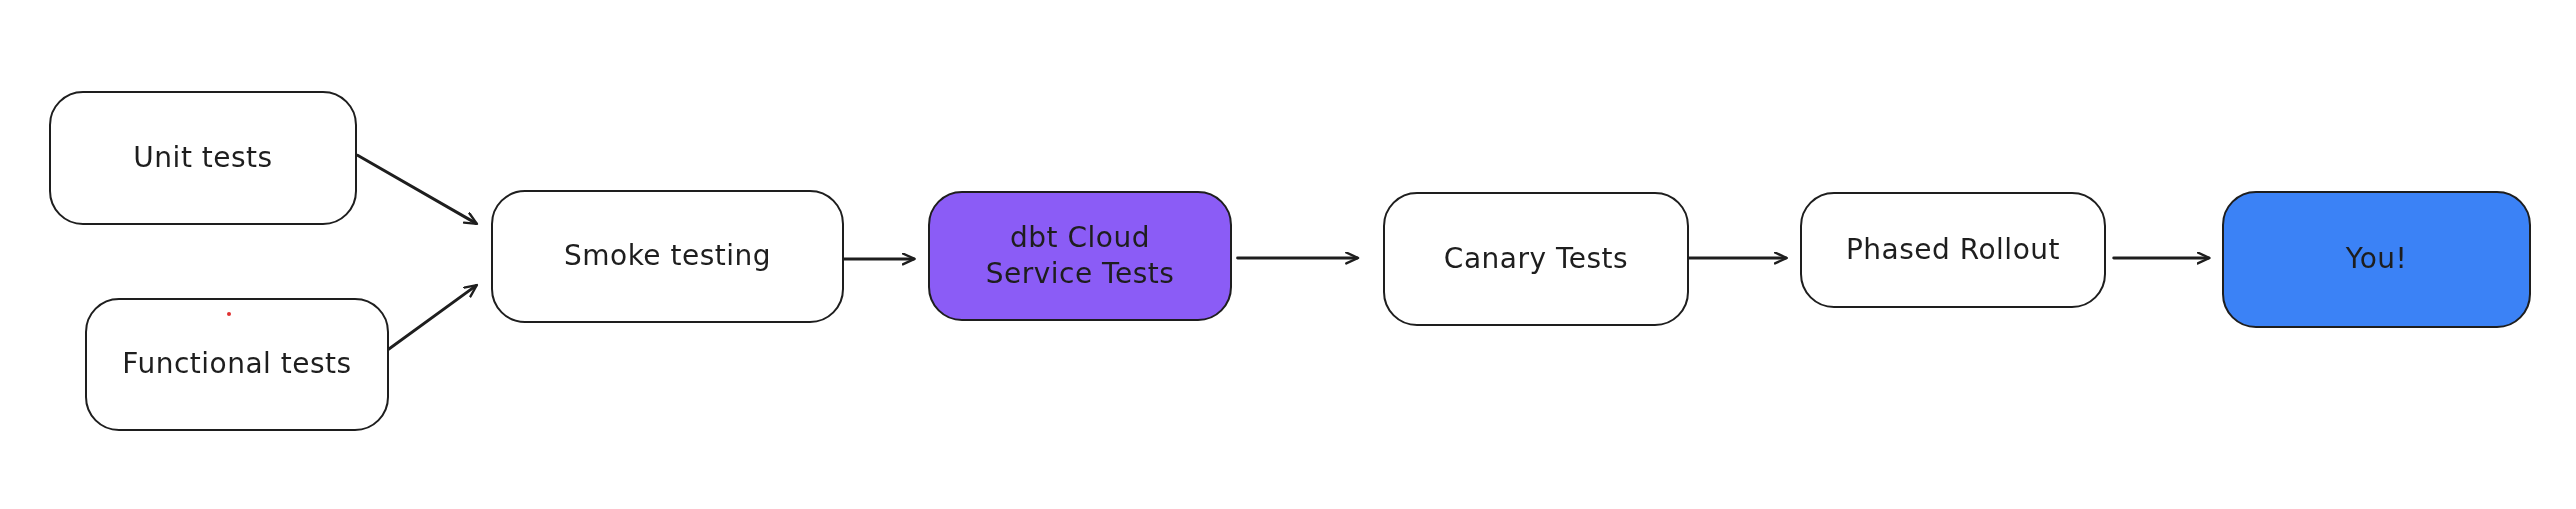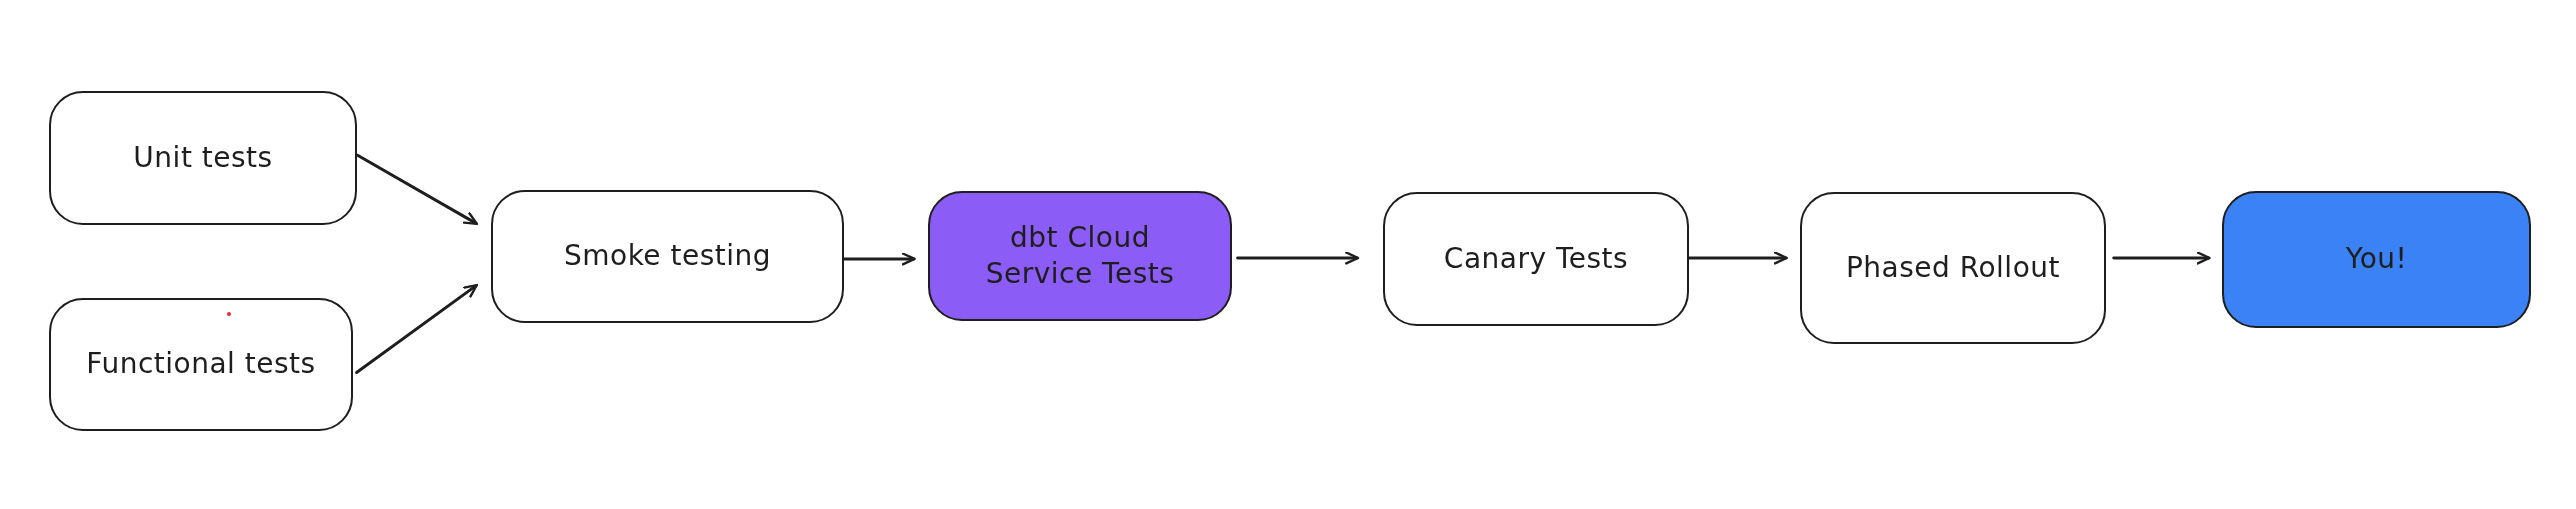--- a/index.html
+++ b/index.html
@@ -38,21 +38,21 @@
     line-height: 1.3;
     white-space: pre-line;
     letter-spacing: 0.5px;
   }
   
   .node-unit       { left: 49px;   top: 91px;  width: 308px; height: 134px; }
   .node-functional { left: 49px;   top: 298px; width: 304px; height: 133px; }
   .node-smoke      { left: 491px;  top: 190px; width: 353px; height: 133px; }
   .node-dbt        { left: 928px;  top: 191px; width: 304px; height: 130px; }
   .node-canary     { left: 1371px; top: 192px; width: 306px; height: 134px; margin-left: 12px; }
-  .node-phased     { left: 1800px; top: 192px; width: 306px; height: 152px; }
+  .node-phased     { left: 1800px; top: 192px; width: 306px; height: 116px; }
   .node-you        { left: 2222px; top: 191px; width: 309px; height: 137px; }
   .stray-dot {
     position: absolute;
     left: 227px;
     top: 312px;
     width: 4px;
     height: 4px;
     border-radius: 50%;
   }
 </style>
@@ -72,21 +72,21 @@
     <path d="M812,262 L925,262" fill="none" stroke="#1e1e1e" stroke-width="3" stroke-linecap="round" marker-end="url(#arrowhead)"></path>
     <path d="M1253,261 L1374,261" fill="none" stroke="#1e1e1e" stroke-width="3" stroke-linecap="round" marker-end="url(#arrowhead)"></path>
     <path d="M1702,261 L1808,261" fill="none" stroke="#1e1e1e" stroke-width="3" stroke-linecap="round" marker-end="url(#arrowhead)"></path>
     <path d="M2140,261 L2236,261" fill="none" stroke="#1e1e1e" stroke-width="3" stroke-linecap="round" marker-end="url(#arrowhead)"></path>
   </svg>
 
   <div class="node node-unit" style="border-color: rgb(30, 30, 30); background: rgb(255, 255, 255);">
     <span class="node-label">Unit tests</span>
   </div>
 
-  <div class="node node-functional" style="border-color: rgb(30, 30, 30); background: rgb(255, 255, 255);">
+  <div class="node node-functional" style="border-color: rgb(30, 30, 30); background: rgb(255, 255, 255); margin-left: 36px;">
     <span class="node-label">Functional tests</span>
   </div>
 
   <div class="node node-smoke" style="border-color: rgb(30, 30, 30); background: rgb(255, 255, 255);">
     <span class="node-label">Smoke testing</span>
   </div>
 
   <div class="node node-dbt" style="border-color: rgb(30, 30, 30); background: #8b5cf6;">
     <span class="node-label">dbt Cloud
 Service Tests</span>

